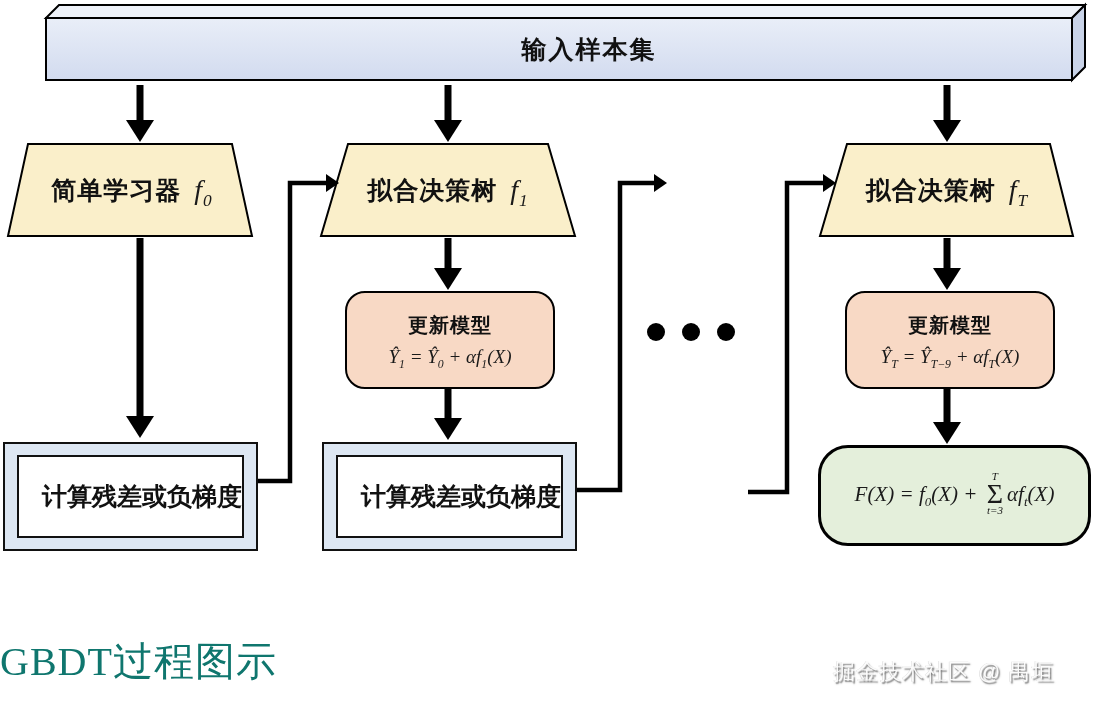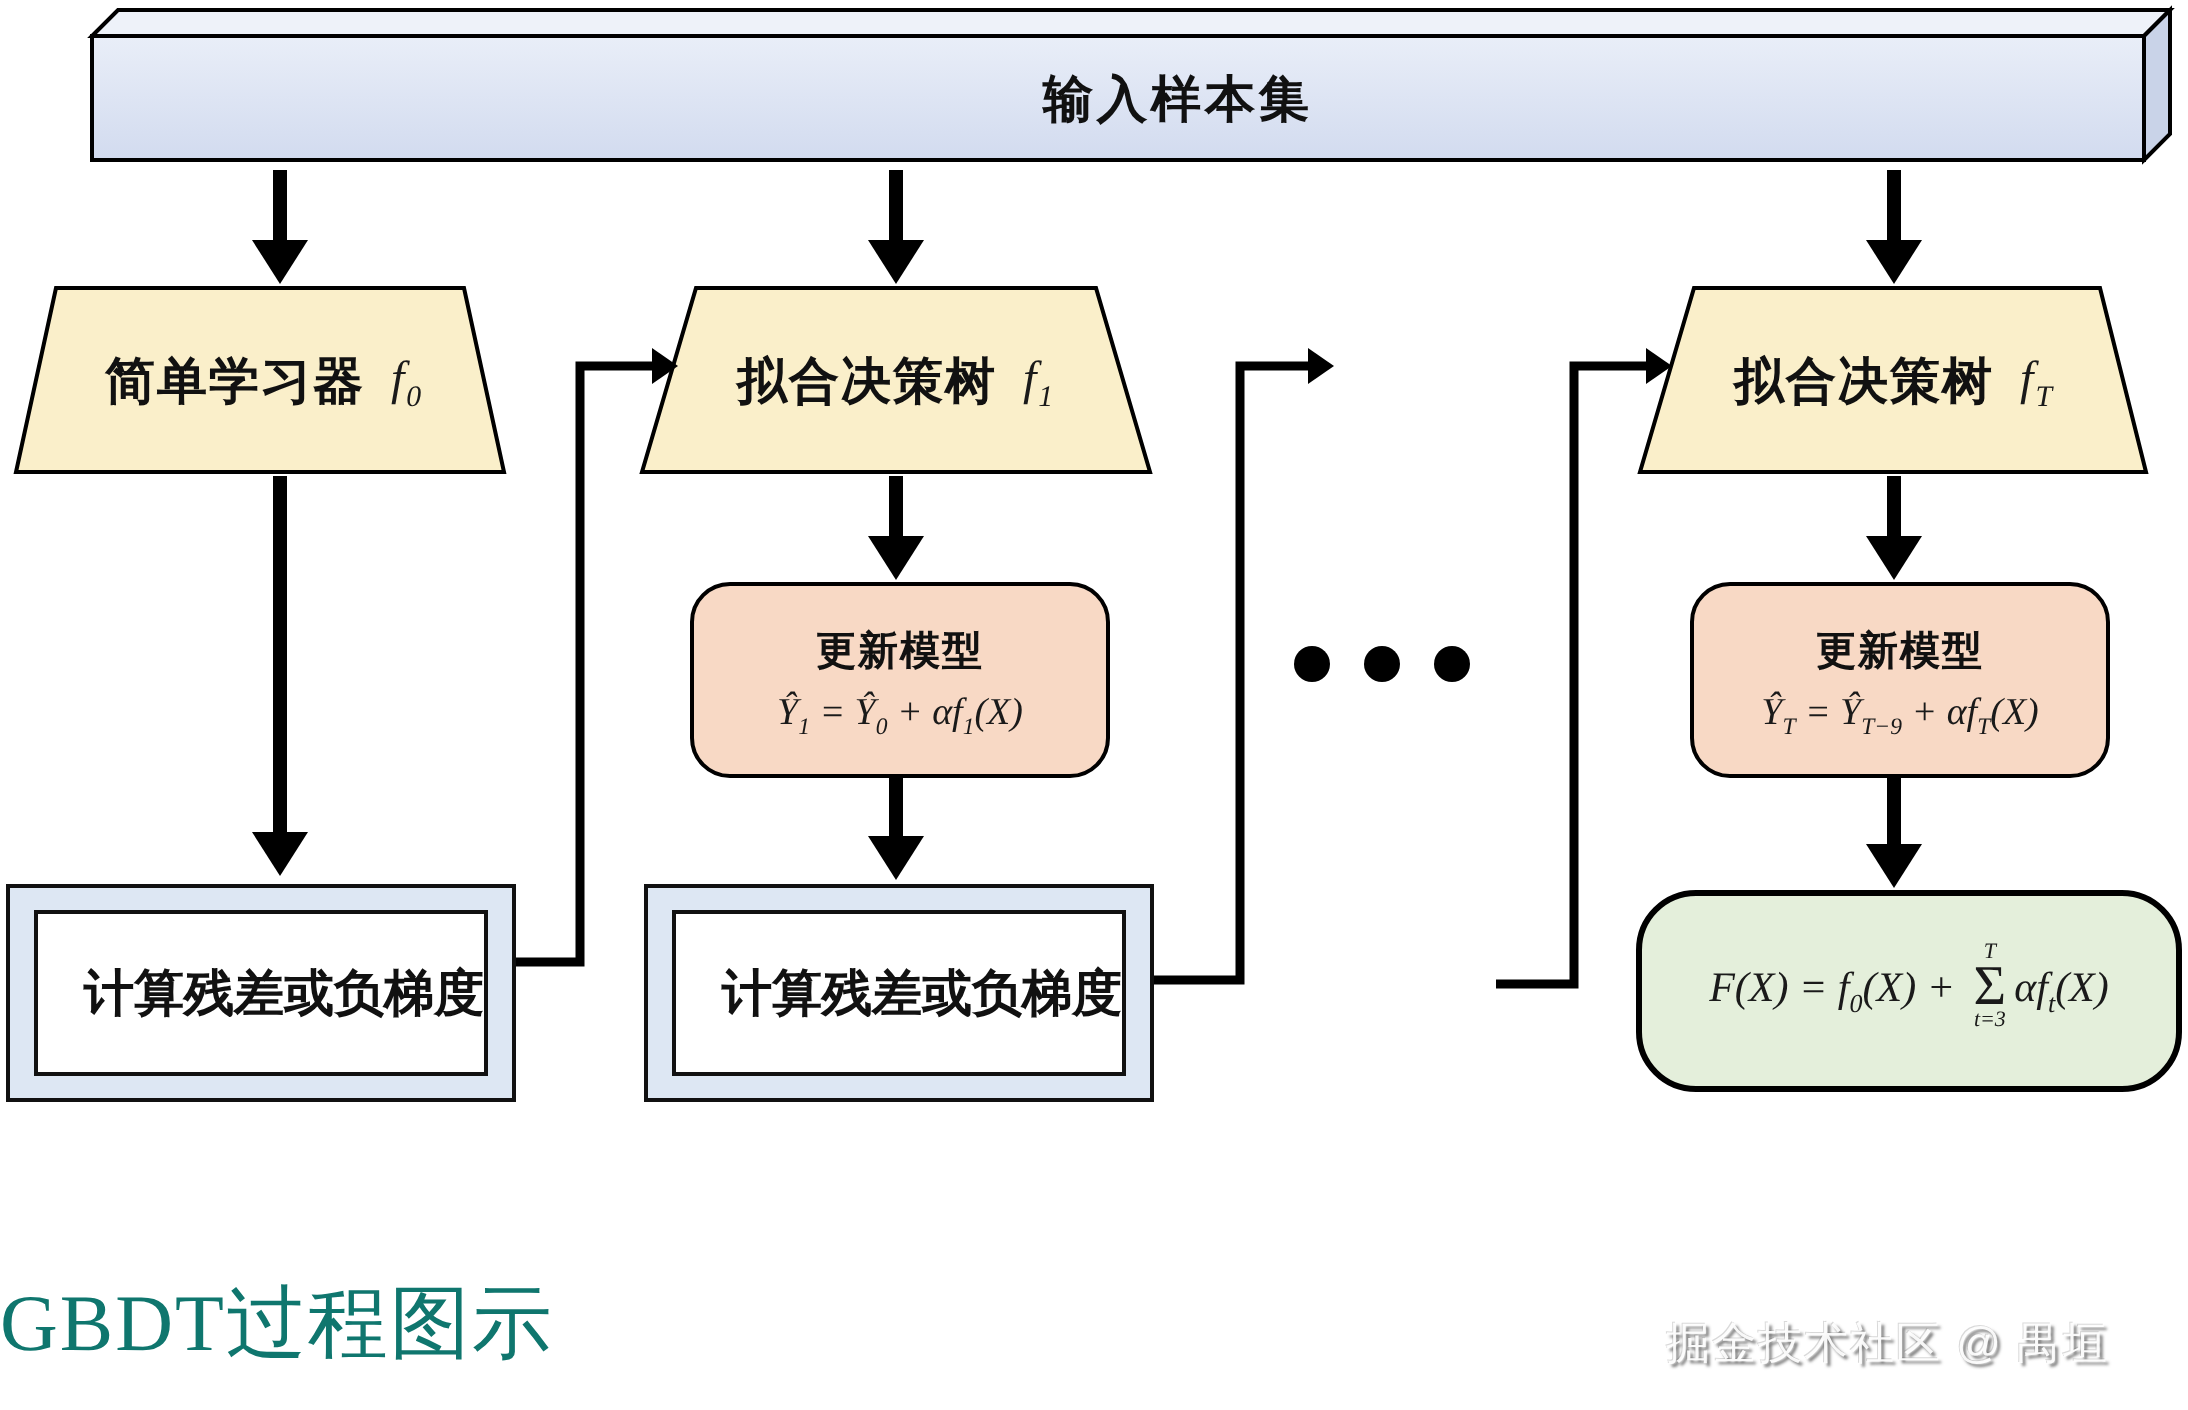--- a/index.html
+++ b/index.html
@@ -7,21 +7,21 @@
     position:relative; width:1094px; height:705px; background:#ffffff;
     font-family:"Liberation Sans","DejaVu Sans",sans-serif; overflow:hidden;
   }
   .layer { position:absolute; left:0; top:0; }
   .overlay { position:absolute; display:flex; align-items:center; justify-content:center; }
   .cn { font-family:"Liberation Sans","DejaVu Sans",sans-serif; color:#111; }
   .math { font-family:"Liberation Serif","DejaVu Serif",serif; font-style:italic; color:#1a1a1a; }
   .math sub { font-size:0.62em; font-style:italic; line-height:0; }
   .input-label { font-size:25px; font-weight:700; letter-spacing:2px; }
   .learner-label { font-size:25px; font-weight:600; letter-spacing:1px; white-space:nowrap;text-align:center; }
-  .learner-label .var { font-size:24px; font-weight:400; margin-left:13px; }
+  .learner-label .var { font-size:28px; font-weight:400; margin-left:13px; }
   .update-box {
     position:absolute; background:#f8d9c5; border:2.5px solid #000; border-radius:20px;
     display:flex; flex-direction:column; align-items:center; justify-content:center; gap:7px;
   }
   .update-title { font-size:20px; font-weight:600; letter-spacing:1px; }
   .update-formula { font-size:19px; white-space:nowrap; }
   .residual-outer {
     position:absolute; background:#dde7f3; border:2.5px solid #111;
     display:flex; align-items:center; justify-content:center;
   }

